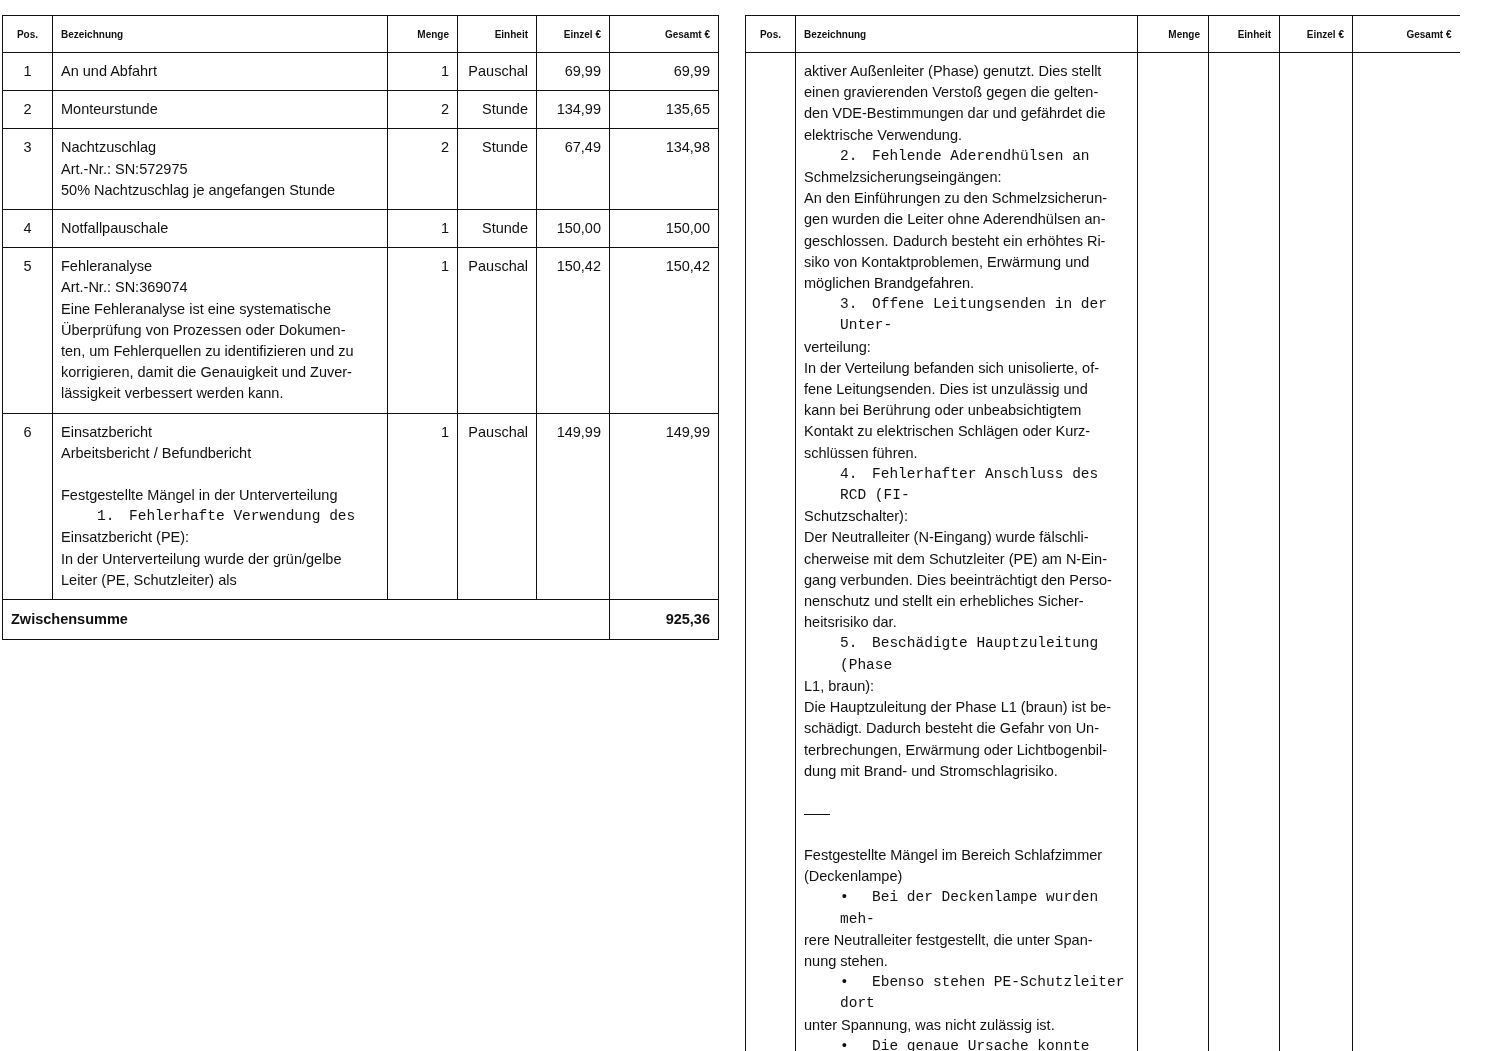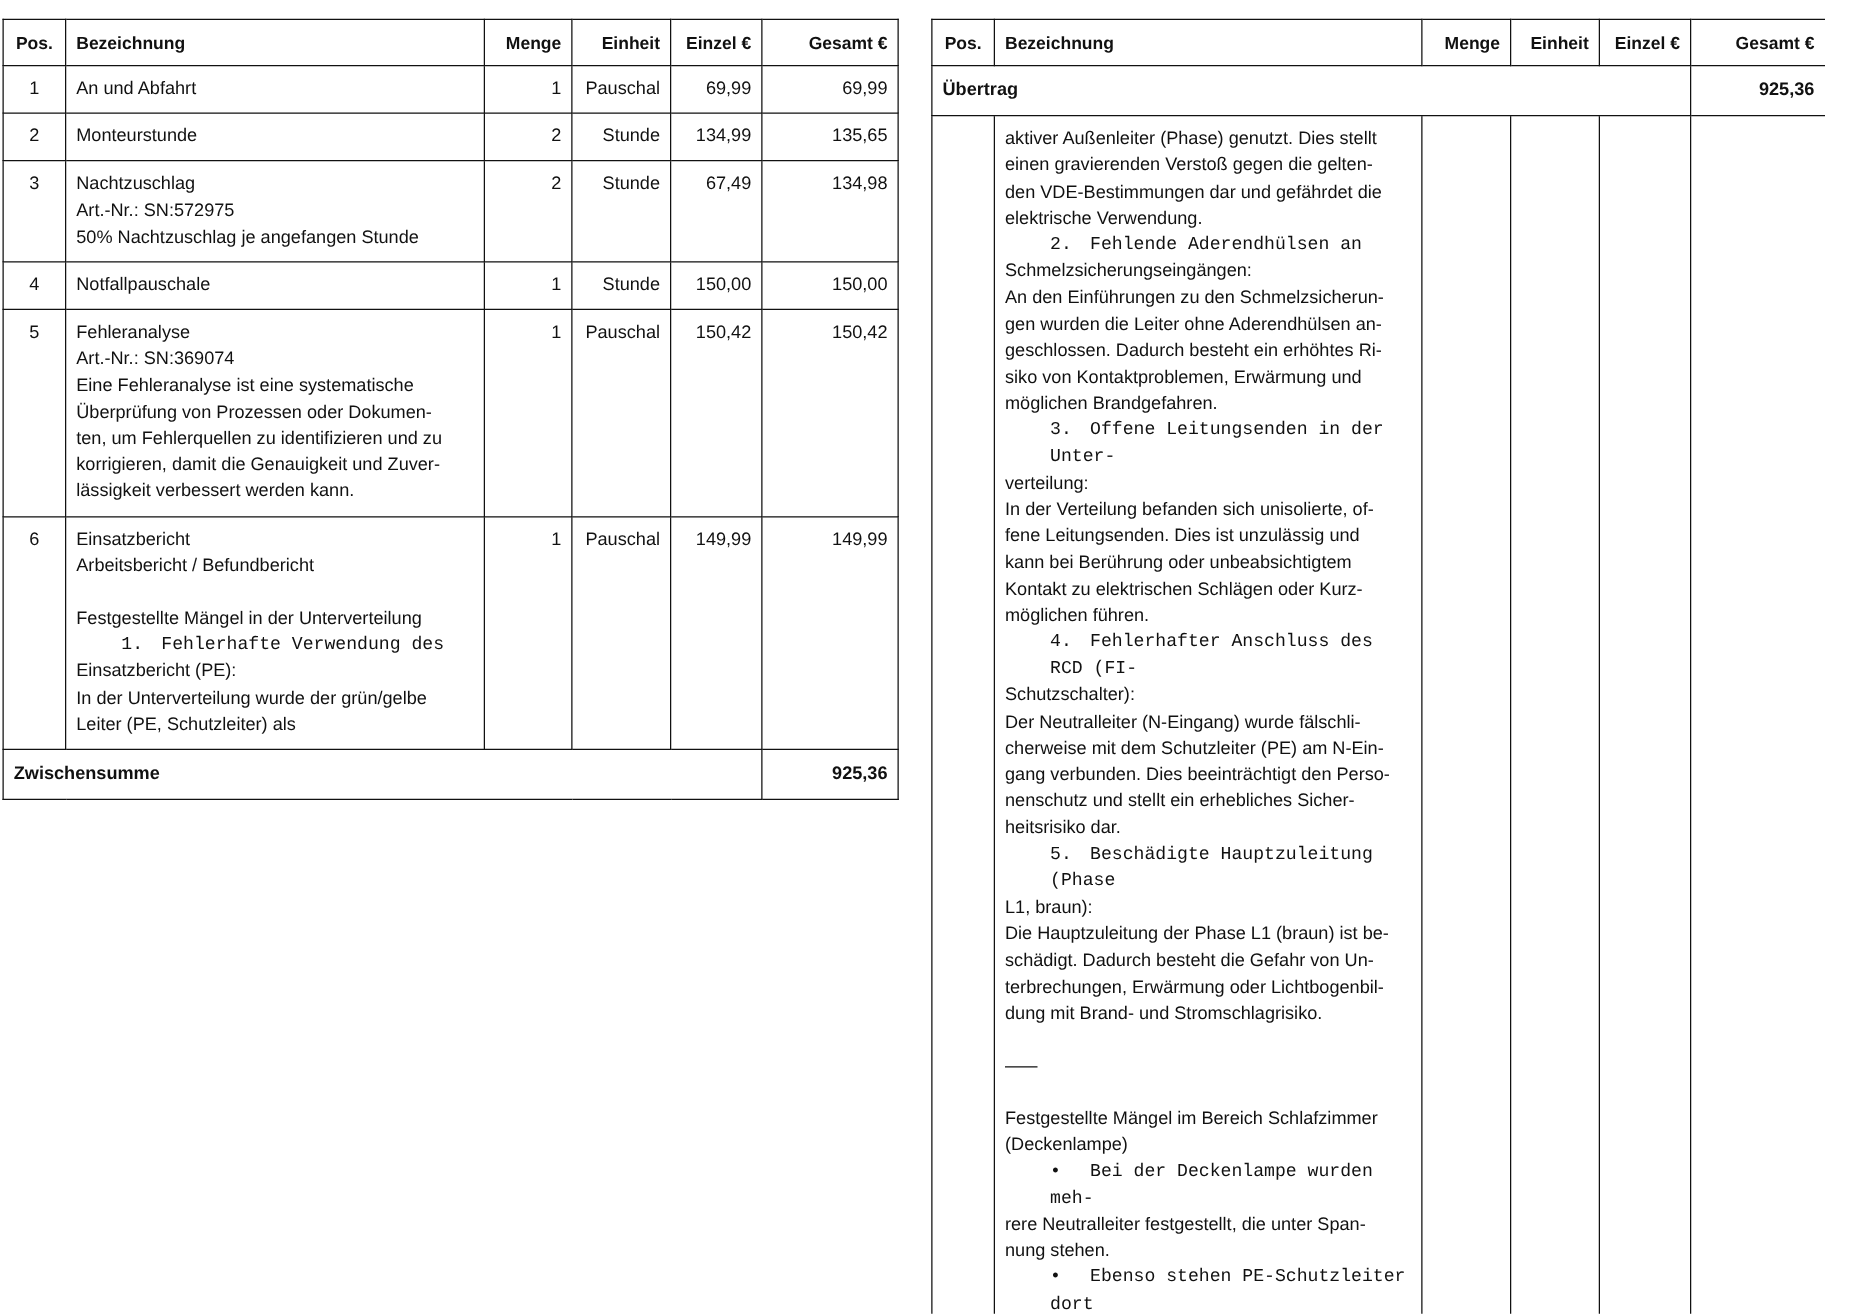--- a/index.html
+++ b/index.html
@@ -3,21 +3,21 @@
 <meta charset="utf-8">
 <style>
   html, body { margin:0; padding:0; background:#ffffff; }
   body { width:1495px; height:1051px; position:relative; overflow:hidden;
          font-family:"Liberation Sans", sans-serif; color:#111; font-size:14.5px; }
   .page { position:absolute; top:15px; }
   #page-left { left:2px; }
   #page-right { left:745px; }
   table { border-collapse:collapse; table-layout:fixed; }
   td, th { border:1.5px solid #111; vertical-align:top; padding:0 8px; }
-  th { font-weight:bold; height:36px; vertical-align:middle; text-align:right; font-size:14px; }
+  th { font-weight:bold; height:36px; vertical-align:middle; text-align:right; font-size:10px; }
   th.left { text-align:left; }
   th.center { text-align:center; }
   td { line-height:21.2px; padding-top:8px; padding-bottom:8px; }
   td.num { text-align:right; }
   td.center { text-align:center; }
   .b { font-weight:normal; }
   .ind { padding-left:36px;font-family:Liberation Mono, monospace; }
   .ind .marker { display:inline-block; width:32px; }
   .sumrow td { vertical-align:middle; font-weight:bold; padding-top:9px; padding-bottom:9px; }
   .noright { border-right:none; }
@@ -134,45 +134,41 @@
       </colgroup>
   <tbody>
         <tr>
     <th class="center">Pos.</th>
     <th class="left">Bezeichnung</th>
     <th>Menge</th>
     <th>Einheit</th>
     <th>Einzel €</th>
     <th class="noright">Gesamt €</th>
   </tr>
-  <tr class="sumrow">
-    <td colspan="5">Übertrag</td>
-    <td class="num noright">925,36</td>
-  </tr>
   <tr>
     <td></td>
     <td>
       <div>aktiver Außenleiter (Phase) genutzt. Dies stellt</div>
       <div>einen gravierenden Verstoß gegen die gelten-</div>
       <div>den VDE-Bestimmungen dar und gefährdet die</div>
       <div>elektrische Verwendung.</div>
       <div class="ind"><span class="marker">2.</span><span>Fehlende Aderendhülsen an</span></div>
       <div>Schmelzsicherungseingängen:</div>
       <div>An den Einführungen zu den Schmelzsicherun-</div>
       <div>gen wurden die Leiter ohne Aderendhülsen an-</div>
       <div>geschlossen. Dadurch besteht ein erhöhtes Ri-</div>
       <div>siko von Kontaktproblemen, Erwärmung und</div>
       <div>möglichen Brandgefahren.</div>
       <div class="ind"><span class="marker">3.</span><span>Offene Leitungsenden in der Unter-</span></div>
       <div>verteilung:</div>
       <div>In der Verteilung befanden sich unisolierte, of-</div>
       <div>fene Leitungsenden. Dies ist unzulässig und</div>
       <div>kann bei Berührung oder unbeabsichtigtem</div>
       <div>Kontakt zu elektrischen Schlägen oder Kurz-</div>
-      <div>möglichen führen.</div>
+      <div>schlüssen führen.</div>
       <div class="ind"><span class="marker">4.</span><span>Fehlerhafter Anschluss des RCD (FI-</span></div>
       <div>Schutzschalter):</div>
       <div>Der Neutralleiter (N-Eingang) wurde fälschli-</div>
       <div>cherweise mit dem Schutzleiter (PE) am N-Ein-</div>
       <div>gang verbunden. Dies beeinträchtigt den Perso-</div>
       <div>nenschutz und stellt ein erhebliches Sicher-</div>
       <div>heitsrisiko dar.</div>
       <div class="ind"><span class="marker">5.</span><span>Beschädigte Hauptzuleitung (Phase</span></div>
       <div>L1, braun):</div>
       <div>Die Hauptzuleitung der Phase L1 (braun) ist be-</div>

